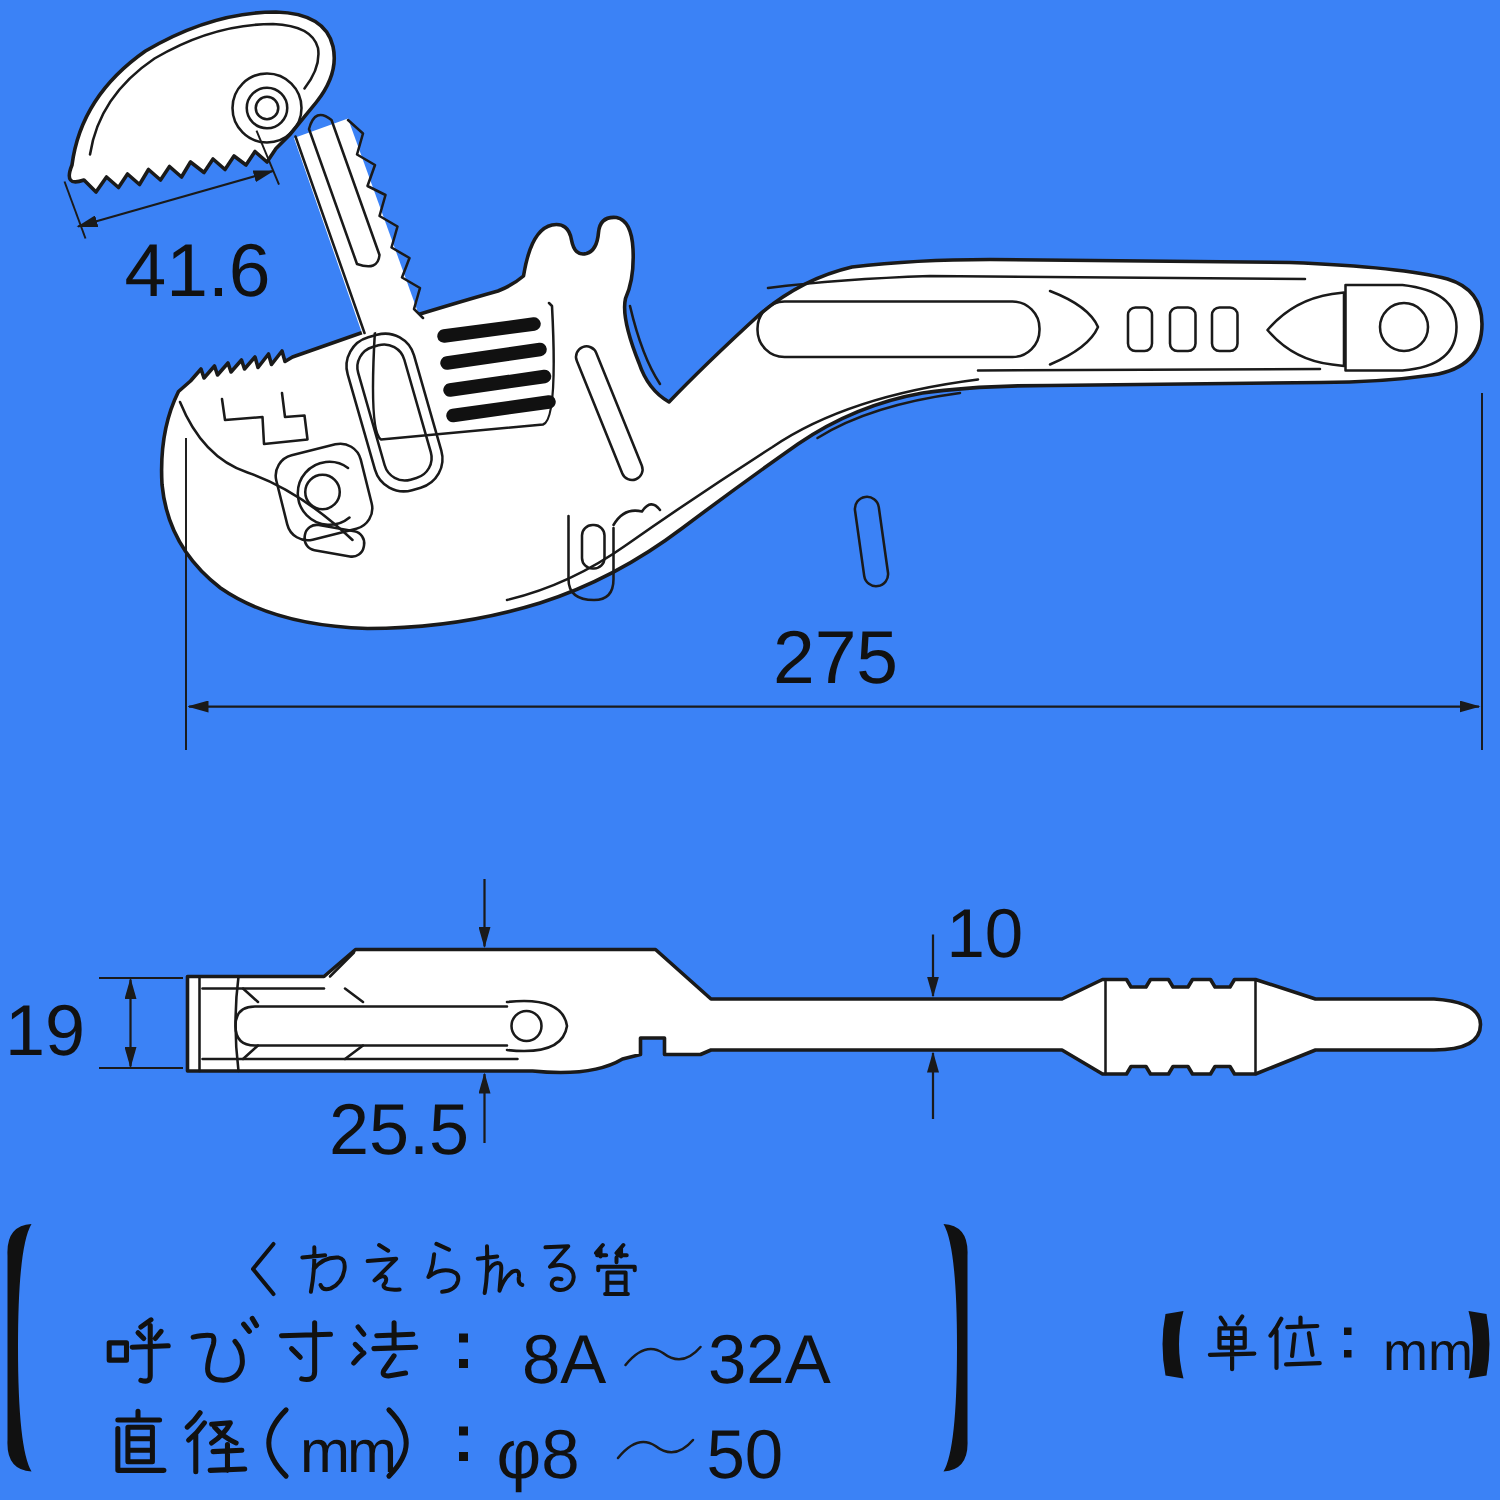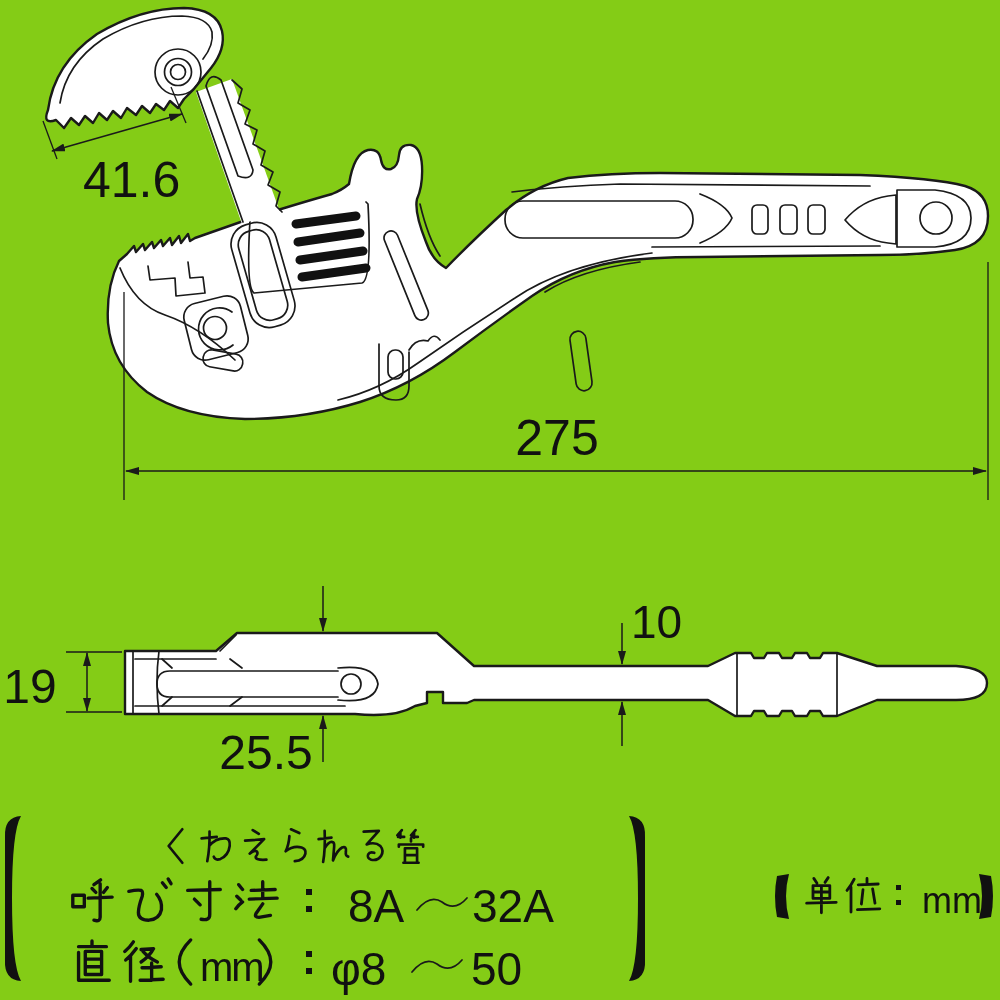--- a/index.html
+++ b/index.html
@@ -1,16 +1,16 @@
 <!DOCTYPE html>
 <html><head>
 <meta charset="utf-8">
 <style>
   html,body{margin:0;padding:0;background:#ffffff;}
-  .stage{position:relative;width:1000px;height:1000px;background:#84cc16;overflow:hidden;
+  .stage{position:relative;width:1000px;height:1000px;background:#3b82f6;overflow:hidden;
          font-family:"Liberation Sans","DejaVu Sans",sans-serif;}
   svg{position:absolute;left:0;top:0;}
   svg text{font-family:"Liberation Sans","DejaVu Sans",sans-serif;fill:#111;}
   .outline{fill:#ffffff;stroke:#1a1a1a;stroke-width:2.4;stroke-linejoin:round;}
   .detail{fill:none;stroke:#1a1a1a;stroke-width:1.7;stroke-linejoin:round;stroke-linecap:round;}
   .dim{fill:none;stroke:#1a1a1a;stroke-width:1.5;}
   .ext{fill:none;stroke:#1a1a1a;stroke-width:1.3;}
   .ridge{fill:none;stroke:#111;stroke-width:9;stroke-linecap:round;}
   .whitefill{fill:#ffffff;stroke:none;}
   .glyphs{fill:none;stroke:#111;stroke-width:7;stroke-linecap:round;stroke-linejoin:round;}

